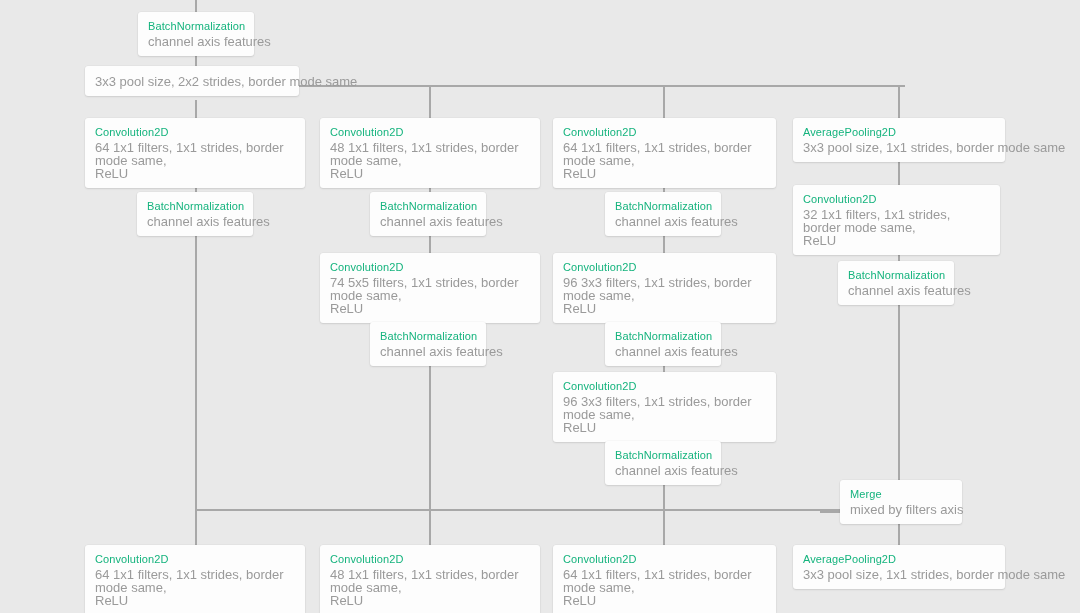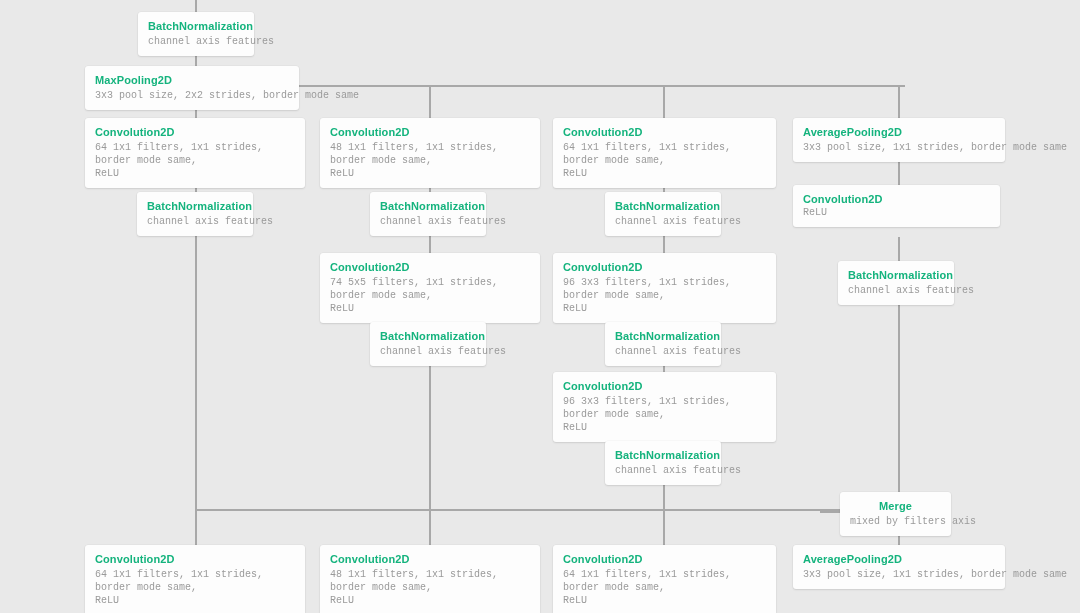--- a/index.html
+++ b/index.html
@@ -22,33 +22,32 @@
   .node {
     position: absolute;
     background: #fdfdfd;
     border-radius: 3px;
     padding: 7px 10px 8px 10px;
     box-shadow: 0 1px 2px rgba(0,0,0,0.10), 0 0 0 0.5px rgba(0,0,0,0.04);
     z-index: 3;
   }
   .node .title {
     color: #14b37d;
-    font-weight: bold;
+    font-weight: normal;
     font-size: 11px;
     line-height: 14px;
     letter-spacing: 0.1px;
     white-space: nowrap;
   }
   .node .sub {
     color: #9a9a9a;
-    font-size: 10px;
+    font-size: 13px;
     line-height: 13px;
     margin-top: 2px;
     font-weight: normal;
-    font-family: Liberation Mono, monospace;
   }
   .node.narrow .sub { white-space: nowrap; }
 </style>
 </head>
 <body>
 
 <div id="canvas">
 
   <svg id="edges" viewBox="0 0 1080 613" preserveAspectRatio="none">
       <path d="M196,0 L196,12" stroke="#a8a8a8" stroke-width="2" fill="none" stroke-linecap="butt"></path>
@@ -80,21 +79,20 @@
       <path d="M196,530 L196,545" stroke="#a8a8a8" stroke-width="2" fill="none" stroke-linecap="butt"></path>
       <path d="M840,512 L820,512" stroke="#a8a8a8" stroke-width="2" fill="none" stroke-linecap="butt"></path>
     </svg>
 
   <div id="nodes-layer">
       <div class="node narrow" style="left: 138px; top: 12px; width: 116px;">
         <div class="title">BatchNormalization</div>
         <div class="sub">channel axis features</div>
       </div>
       <div class="node narrow" style="left: 85px; top: 66px; width: 214px;">
-        <div class="title">MaxPooling2D</div>
         <div class="sub">3x3 pool size, 2x2 strides, border mode same</div>
       </div>
       <div class="node" style="left: 85px; top: 118px; width: 220px;">
         <div class="title">Convolution2D</div>
         <div class="sub">64 1x1 filters, 1x1 strides, border mode same,</div>
         <div class="sub" style="margin-top: 0px;">ReLU</div>
       </div>
       <div class="node narrow" style="left: 137px; top: 192px; width: 116px;">
         <div class="title">BatchNormalization</div>
         <div class="sub">channel axis features</div>
@@ -143,27 +141,28 @@
       <div class="node narrow" style="left: 605px; top: 441px; width: 116px;">
         <div class="title">BatchNormalization</div>
         <div class="sub">channel axis features</div>
       </div>
       <div class="node narrow" style="left: 793px; top: 118px; width: 212px;">
         <div class="title">AveragePooling2D</div>
         <div class="sub">3x3 pool size, 1x1 strides, border mode same</div>
       </div>
       <div class="node" style="left: 793px; top: 185px; width: 207px;">
         <div class="title">Convolution2D</div>
+        <div class="sub">32 1x1 filters, 1x1 strides, border mode same,</div>
         <div class="sub" style="margin-top: 0px;">ReLU</div>
       </div>
       <div class="node narrow" style="left: 838px; top: 261px; width: 116px;">
         <div class="title">BatchNormalization</div>
         <div class="sub">channel axis features</div>
       </div>
-      <div class="node narrow" style="left: 840px; top: 492px; width: 111px; text-align: center;">
+      <div class="node narrow" style="left: 840px; top: 480px; width: 122px;">
         <div class="title">Merge</div>
         <div class="sub">mixed by filters axis</div>
       </div>
       <div class="node" style="left: 85px; top: 545px; width: 220px;">
         <div class="title">Convolution2D</div>
         <div class="sub">64 1x1 filters, 1x1 strides, border mode same,</div>
         <div class="sub" style="margin-top: 0px;">ReLU</div>
       </div>
       <div class="node" style="left: 320px; top: 545px; width: 220px;">
         <div class="title">Convolution2D</div>

